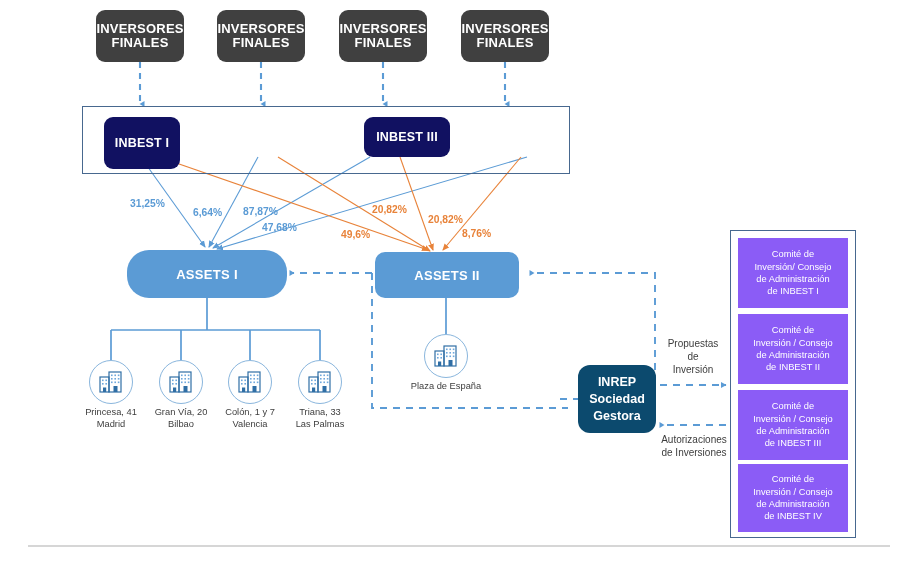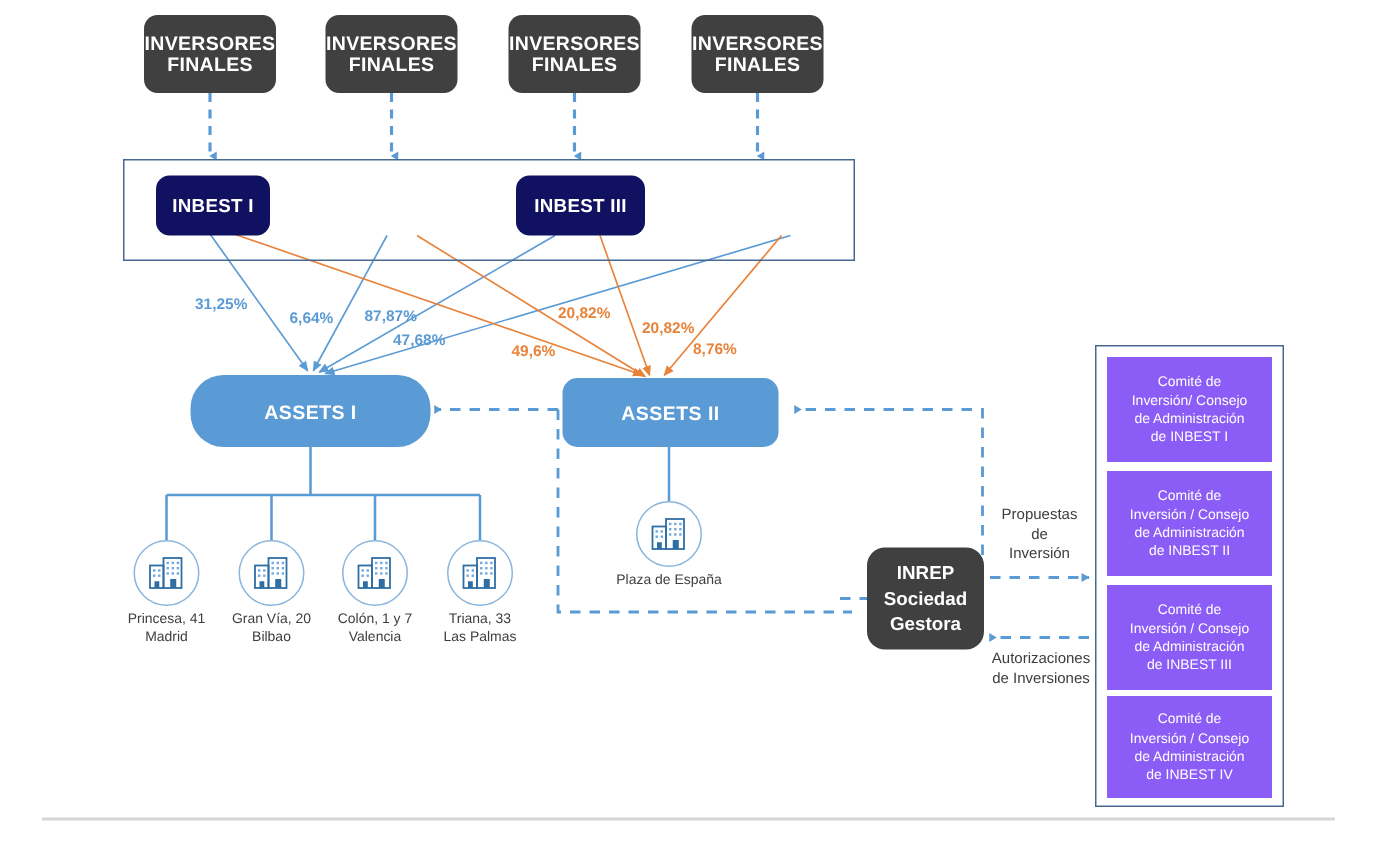--- a/index.html
+++ b/index.html
@@ -18,21 +18,21 @@
   
   .frame{border:1.6px solid #47688F;background:transparent;}
   .inbest{background:#111161;color:#ffffff;border-radius:9px;font-size:12.5px;
           font-weight:700;letter-spacing:.2px;}
 
   
   .assets{background:#5B9BD5;color:#ffffff;border-radius:10px;font-size:13px;
           font-weight:600;letter-spacing:.3px;}
 
   
-  .inrep{background:#404040;color:#ffffff;border-radius:12px;font-size:12.5px;
+  .inrep{background:#0c4a6e;color:#ffffff;border-radius:12px;font-size:12.5px;
          font-weight:600;line-height:17px;}
 
   
   .bullets{position:absolute;font-size:11.5px;line-height:17px;color:#404040;}
   .bullets div{white-space:nowrap;}
   .bullets .bt{display:inline-block;width:13px;}
 
   
   .prop{position:absolute;width:44px;height:44px;}
   .prop .circ{width:44px;height:44px;border:1.4px solid #8AB6DD;border-radius:50%;
@@ -153,24 +153,24 @@
   </div>
   <div class="node inv" style="left:461px;top:10px;width:88px;height:52px;">
     <div>
       <div>INVERSORES</div>
       <div>FINALES</div>
     </div>
   </div>
 
   <div class="node frame" style="left:82px;top:106px;width:488px;height:68px;"></div>
 
-  <div class="node inbest" style="left:104px;top:117px;width:76px;height:40px;">
+  <div class="node inbest" style="left:104px;top:117px;width:76px;height:52px;">
     <span>INBEST I</span>
   </div>
-  <div class="node inbest" style="left:344px;top:117px;width:86px;height:40px;">
+  <div class="node inbest" style="left:364px;top:117px;width:86px;height:40px;">
     <span>INBEST III</span>
   </div>
 
   <div class="pct blue" style="left:130px;top:198px;">31,25%</div>
   <div class="pct blue" style="left:193px;top:207px;">6,64%</div>
   <div class="pct blue" style="left:243px;top:206px;">87,87%</div>
   <div class="pct blue" style="left:262px;top:222px;">47,68%</div>
 
   <div class="pct orange" style="left:372px;top:204px;">20,82%</div>
   <div class="pct orange" style="left:428px;top:214px;">20,82%</div>

